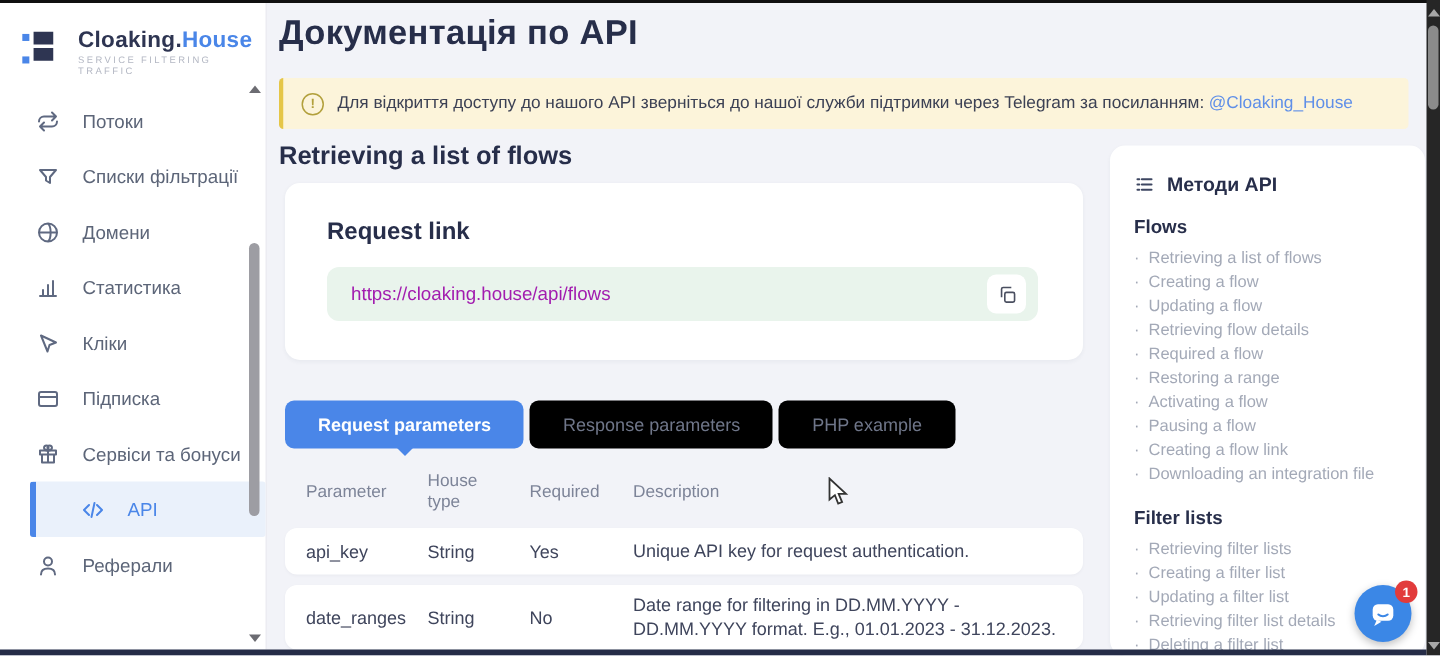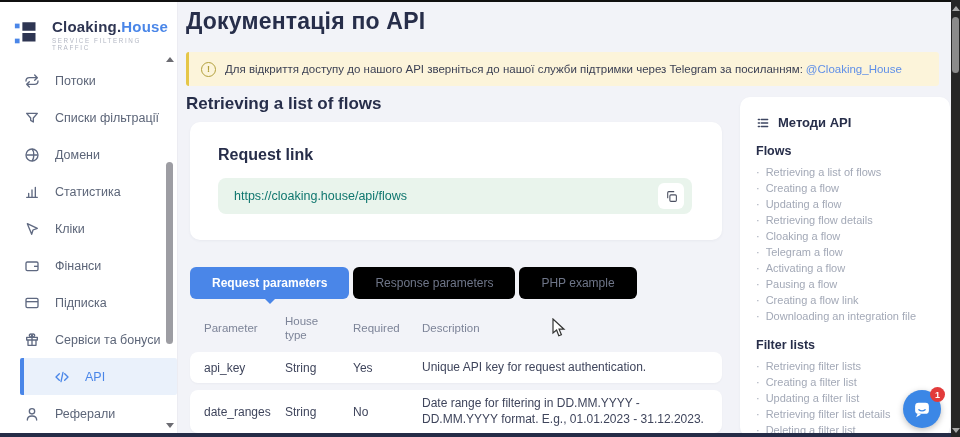--- a/index.html
+++ b/index.html
@@ -43,21 +43,21 @@
   .notice-icon { flex:none; width:15px; height:15px; border:1.5px solid #b2a03c; border-radius:50%; color:#b2a03c; font-size:9px; font-weight:bold; display:flex; align-items:center; justify-content:center; }
   .notice-text { font-size:11.5px; color:#3c4154; }
   .notice-link { color:#5f8fe8; text-decoration:none; margin-left:3px; cursor:pointer; }
 
   .section-title { position:absolute; left:186px; top:94px; font-size:17px; font-weight:800; color:#272e4a; }
 
   .card { background:#fff; border-radius:10px; box-shadow:0 1px 3px rgba(40,50,80,.05);padding-left:48px; }
   .request-card { position:absolute; left:190px; top:122px; width:532px; height:118px; }
   .request-card h3 { position:absolute; left:28px; top:24px; font-size:16px; font-weight:800; color:#272e4a; }
   .url-box { position:absolute; left:28px; top:56px; width:474px; height:36px; background:#e9f4ec; border-radius:8px; display:flex; align-items:center; padding:0 8px 0 16px; }
-  .url-text { flex:1; font-size:12.5px; color:#0f766e; }
+  .url-text { flex:1; font-size:12.5px; color:#a21caf; }
   .copy-btn { width:26px; height:26px; background:#fff; border-radius:6px; display:flex; align-items:center; justify-content:center; cursor:pointer; color:#4a4f60; }
 
   .tabs { position:absolute; left:190px; top:267px; display:flex; gap:4px; }
   .tab { height:32px; padding:0 22px; display:flex; align-items:center; border-radius:6px; font-size:12px; background:#000000; color:#6f7689; cursor:pointer; position:relative; white-space:nowrap; }
   .tab.active { background:#4a86e8; color:#fff; font-weight:bold; }
   .tab.active::after { content:""; position:absolute; left:50%; bottom:-5px; margin-left:-6px; width:0; height:0; border-left:6px solid transparent; border-right:6px solid transparent; border-top:6px solid #4a86e8; }
 
   .thead { position:absolute; left:190px; top:308px; width:532px; height:40px; display:grid; grid-template-columns:81px 68px 69px 1fr; align-items:center; padding-left:14px; font-size:11.5px; color:#7d8498; }
   .thead .col-data { width:42px; line-height:1.25; }
   .trow { position:absolute; left:190px; width:532px; background:#fff; border-radius:8px; display:grid; grid-template-columns:81px 68px 69px 1fr; align-items:center; padding-left:14px; font-size:12px; color:#3f455c; box-shadow:0 1px 2px rgba(40,50,80,.04); }
@@ -135,29 +135,20 @@
         </span>
       <span class="nav-label">Статистика</span>
     </div>
     <div class="nav-item">
       <span class="nav-icon">
           <svg viewBox="0 0 24 24" fill="none" stroke="currentColor" stroke-width="2" stroke-linejoin="round">
             <path d="M5 4l6.5 16 2-6.5L20 11z"></path>
           </svg>
         </span>
       <span class="nav-label">Кліки</span>
-    </div>
-    <div class="nav-item">
-      <span class="nav-icon">
-          <svg viewBox="0 0 24 24" fill="none" stroke="currentColor" stroke-width="2" stroke-linejoin="round">
-            <rect x="3" y="6" width="18" height="13" rx="2"></rect>
-            <path d="M15 12.5h6"></path>
-          </svg>
-        </span>
-      <span class="nav-label">Фінанси</span>
     </div>
     <div class="nav-item">
       <span class="nav-icon">
           <svg viewBox="0 0 24 24" fill="none" stroke="currentColor" stroke-width="2">
             <rect x="3" y="5" width="18" height="14" rx="2"></rect>
             <path d="M3 10h18"></path>
           </svg>
         </span>
       <span class="nav-label">Підписка</span>
     </div>
@@ -254,22 +245,22 @@
     </span>
     <span>Методи API</span>
   </div>
 
   <div class="m-group-title">Flows</div>
   <ul class="m-links">
     <li>Retrieving a list of flows</li>
     <li>Creating a flow</li>
     <li>Updating a flow</li>
     <li>Retrieving flow details</li>
-    <li>Cloaking a flow</li>
-    <li>Telegram a flow</li>
+    <li>Required a flow</li>
+    <li>Restoring a range</li>
     <li>Activating a flow</li>
     <li>Pausing a flow</li>
     <li>Creating a flow link</li>
     <li>Downloading an integration file</li>
   </ul>
 
   <div class="m-group-title">Filter lists</div>
   <ul class="m-links">
     <li>Retrieving filter lists</li>
     <li>Creating a filter list</li>

